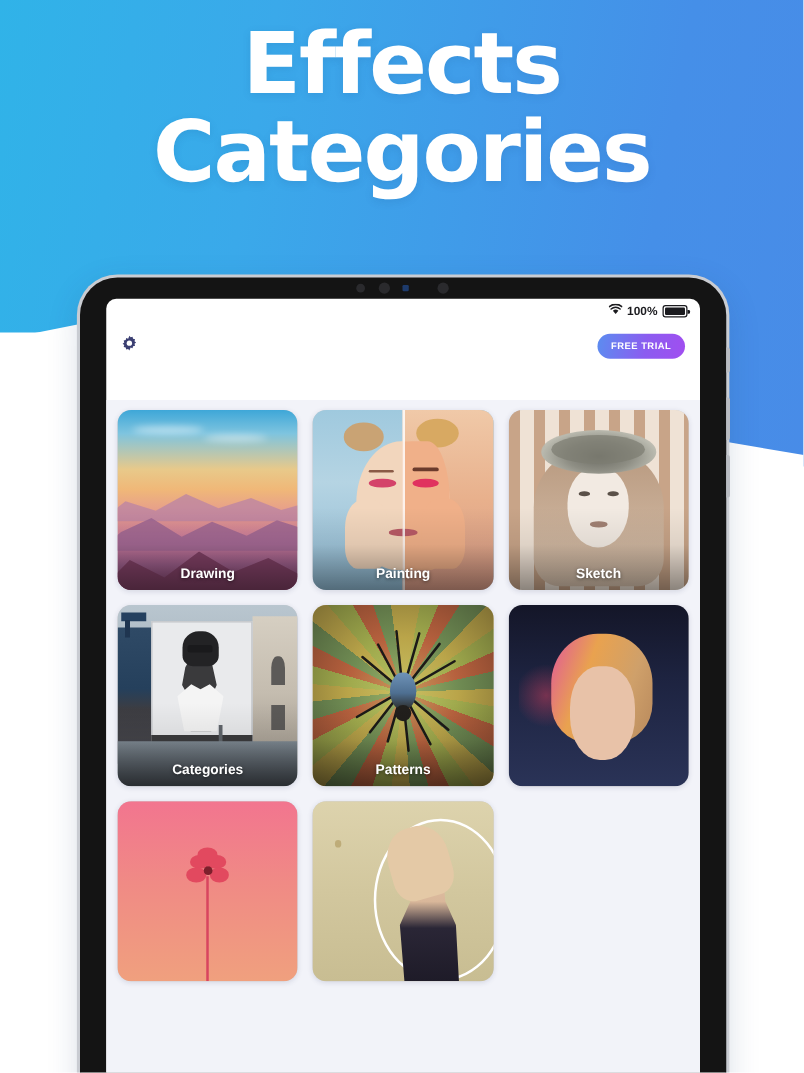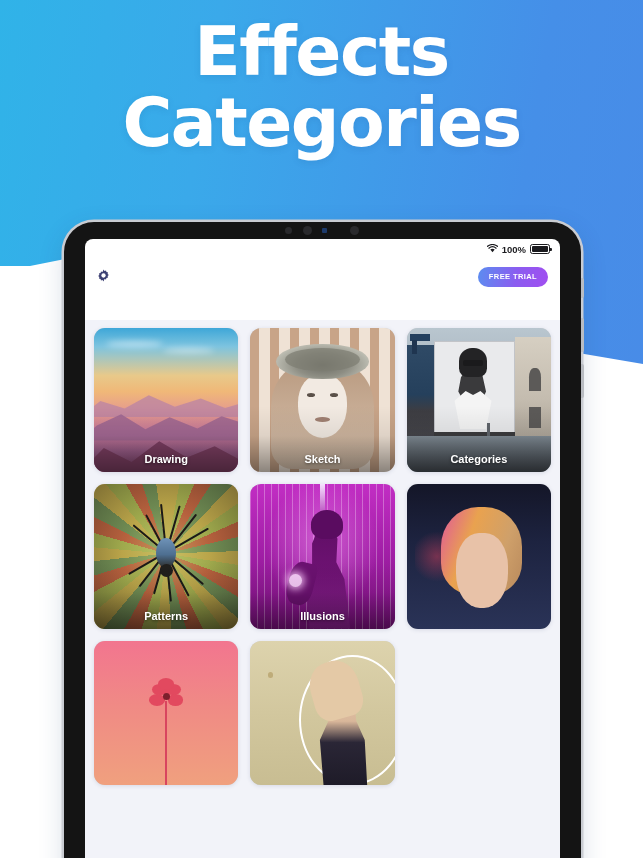--- a/index.html
+++ b/index.html
@@ -437,20 +437,38 @@
           <div class="card-art art-filters">
             <div class="cloud c1"></div>
               <div class="cloud c2"></div>
             <div class="mt m1"></div>
               <div class="mt m2"></div>
               <div class="mt m3"></div>
           </div>
           <div class="card-label">Drawing</div>
         </div>
 
+        <div class="card">
+          <div class="card-art art-painting">
+            <div class="half-r"></div>
+            <div class="pt-hair pt-h1"></div>
+              <div class="pt-hair pt-h2"></div>
+            <div class="pt-face"></div>
+              <div class="pt-face2"></div>
+            <div class="pt-brow pt-b1"></div>
+              <div class="pt-brow pt-b2"></div>
+            <div class="pt-eye pt-e1"></div>
+              <div class="pt-eye pt-e2"></div>
+            <div class="pt-lip"></div>
+            <div class="pt-hand pt-hd1"></div>
+              <div class="pt-hand pt-hd2"></div>
+            <div class="split"></div>
+          </div>
+          <div class="card-label">Painting</div>
+        </div>
 
         <div class="card">
           <div class="card-art art-sketch">
             <div class="sk-hair"></div>
             <div class="sk-face"></div>
             <div class="sk-crown"></div>
             <div class="sk-crown2"></div>
             <div class="sk-eye sk-e1"></div>
               <div class="sk-eye sk-e2"></div>
             <div class="sk-lip"></div>
@@ -496,32 +514,20 @@
                 <div class="sp-leg" style="left: 50%; top: 47%; width: 34%; height: 1.6px; transform: rotate(62deg);"></div>
                 <div class="sp-leg" style="left: 50%; top: 47%; width: 34%; height: 1.6px; transform: rotate(40deg);"></div>
               </div>
             <div class="sp-body"></div>
             <div class="sp-head"></div>
           </div>
           <div class="card-label">Patterns</div>
         </div>
 
 
-        <div class="card">
-          <div class="card-art art-illusions">
-            <div class="il-strands"></div>
-            <div class="il-glow"></div>
-            <div class="il-beam"></div>
-            <div class="il-fig"></div>
-            <div class="il-head"></div>
-            <div class="il-arm"></div>
-            <div class="il-ball"></div>
-          </div>
-          <div class="card-label">Illusions</div>
-        </div>
 
 
         <div class="card">
           <div class="card-art art-kid">
             <div class="kd-glow"></div>
             <div class="kd-hair"></div>
             <div class="kd-face"></div>
 
           </div>
 

